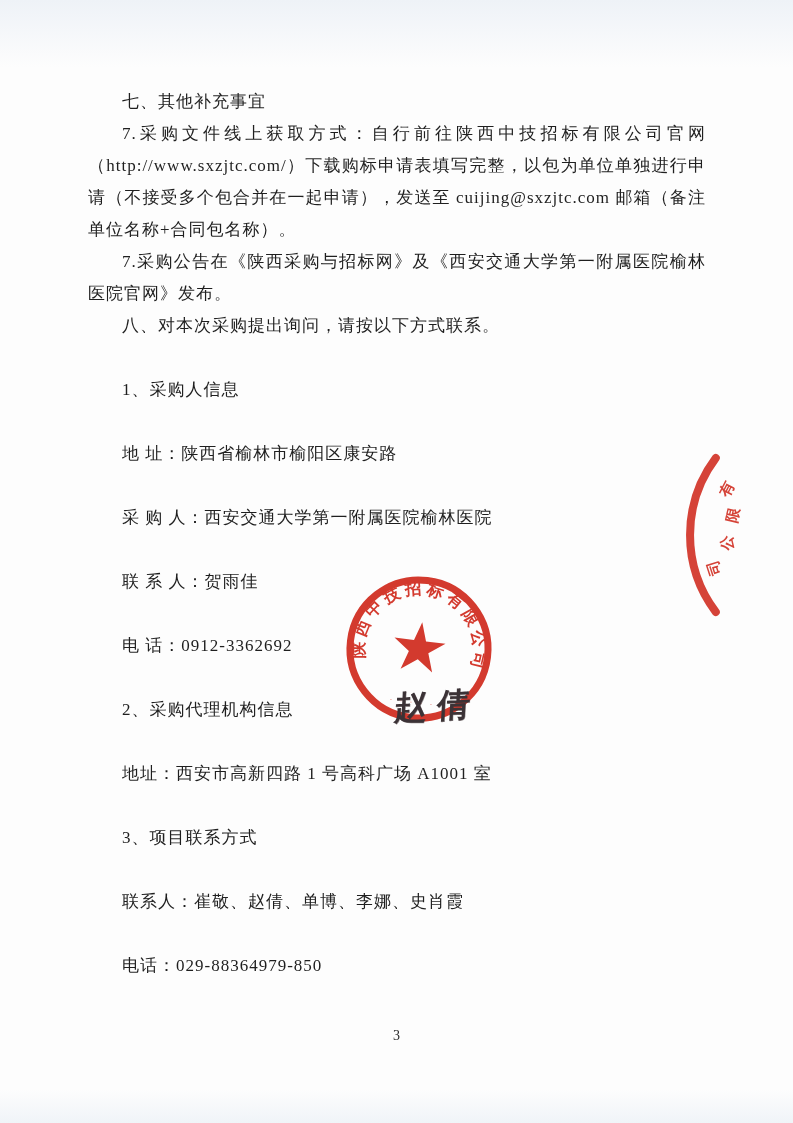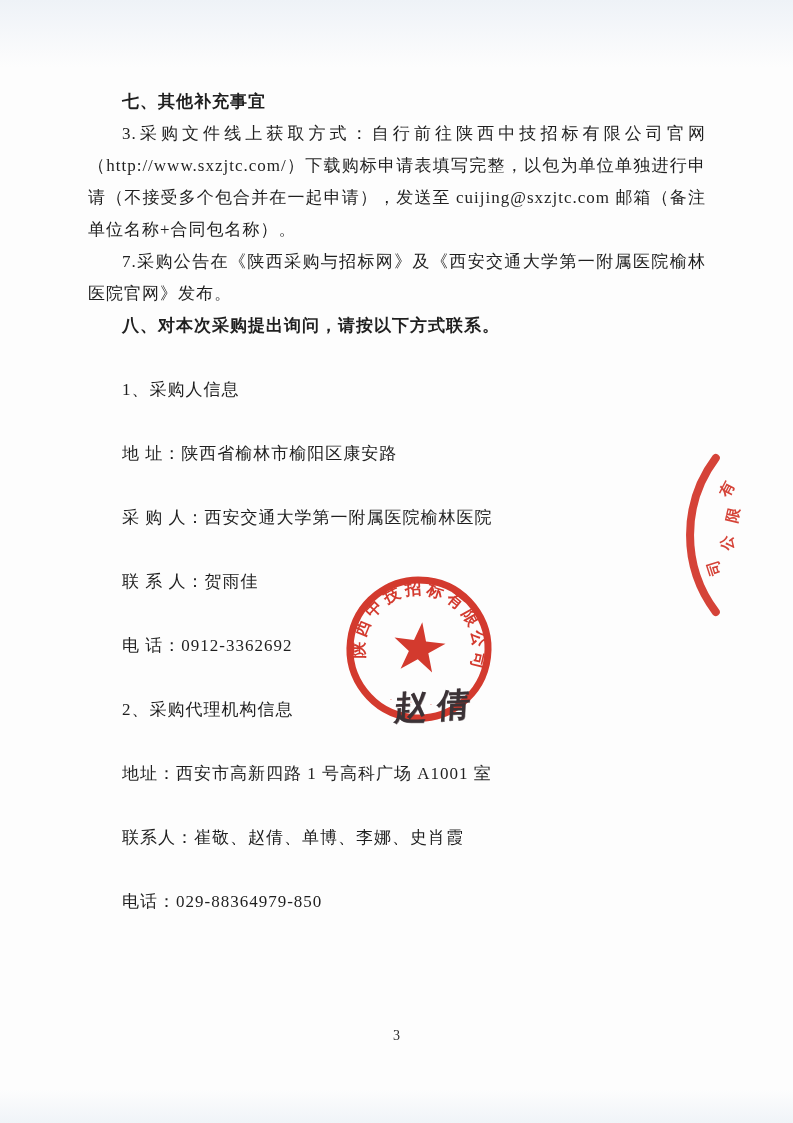--- a/index.html
+++ b/index.html
@@ -23,21 +23,21 @@
     width: 618px;
     font-size: 17px;
     line-height: 32px;
     letter-spacing: 1px;
   }
   .para {
     text-align: justify;
     text-indent: 2em;
   }
   .heading {
-    font-weight: bold;
+    font-weight: normal;
     text-indent: 2em;
   }
   .info-line {
     padding-left: 2em;
     white-space: nowrap;
     margin-top: 32px;
   }
   .page-number {
     position: absolute;
     left: 0;
@@ -78,30 +78,31 @@
     text-shadow: 0.6px 0.4px 0 rgba(60,48,50,0.55);
   }
 </style>
 </head>
 <body>
 
 <div class="page">
 
   <div class="text-column">
     <div class="heading">七、其他补充事宜</div>
-    <div class="para">3.采购文件线上获取方式：自行前往陕西中技招标有限公司官网（http://www.sxzjtc.com/）下载购标申请表填写完整，以包为单位单独进行申请（不接受多个包合并在一起申请），发送至 cuijing@sxzjtc.com 邮箱（备注单位名称+合同包名称）。</div>
+    <div class="para">7.采购文件线上获取方式：自行前往陕西中技招标有限公司官网（http://www.sxzjtc.com/）下载购标申请表填写完整，以包为单位单独进行申请（不接受多个包合并在一起申请），发送至 cuijing@sxzjtc.com 邮箱（备注单位名称+合同包名称）。</div>
     <div class="para">7.采购公告在《陕西采购与招标网》及《西安交通大学第一附属医院榆林医院官网》发布。</div>
     <div class="heading">八、对本次采购提出询问，请按以下方式联系。</div>
     <div class="info-line">1、采购人信息</div>
     <div class="info-line">地 址：陕西省榆林市榆阳区康安路</div>
     <div class="info-line">采 购 人：西安交通大学第一附属医院榆林医院</div>
     <div class="info-line">联 系 人：贺雨佳</div>
     <div class="info-line">电 话：0912-3362692</div>
     <div class="info-line">2、采购代理机构信息</div>
     <div class="info-line">地址：西安市高新四路 1 号高科广场 A1001 室</div>
+    <div class="info-line">3、项目联系方式</div>
     <div class="info-line">联系人：崔敬、赵倩、单博、李娜、史肖霞</div>
     <div class="info-line">电话：029-88364979-850</div>
   </div>
 
   <svg class="stamp-main" width="176" height="180" viewBox="0 0 176 180">
     <g transform="translate(86,89) rotate(7)">
       <circle r="69" fill="none" stroke="#d2291c" stroke-width="7"></circle>
       <polygon fill="#d2291c" points="0,-27 6.05,-8.33 25.68,-8.34 9.8,3.18 15.87,21.84 0,10.3 -15.87,21.84 -9.8,3.18 -25.68,-8.34 -6.05,-8.33"></polygon>
       <path id="seal-arc" d="M -46.6 29.2 A 55 55 0 1 1 46.6 29.2" fill="none"></path>
       <text class="stamp-text" font-size="16.5" fill="#d2291c" letter-spacing="4" text-anchor="middle">

